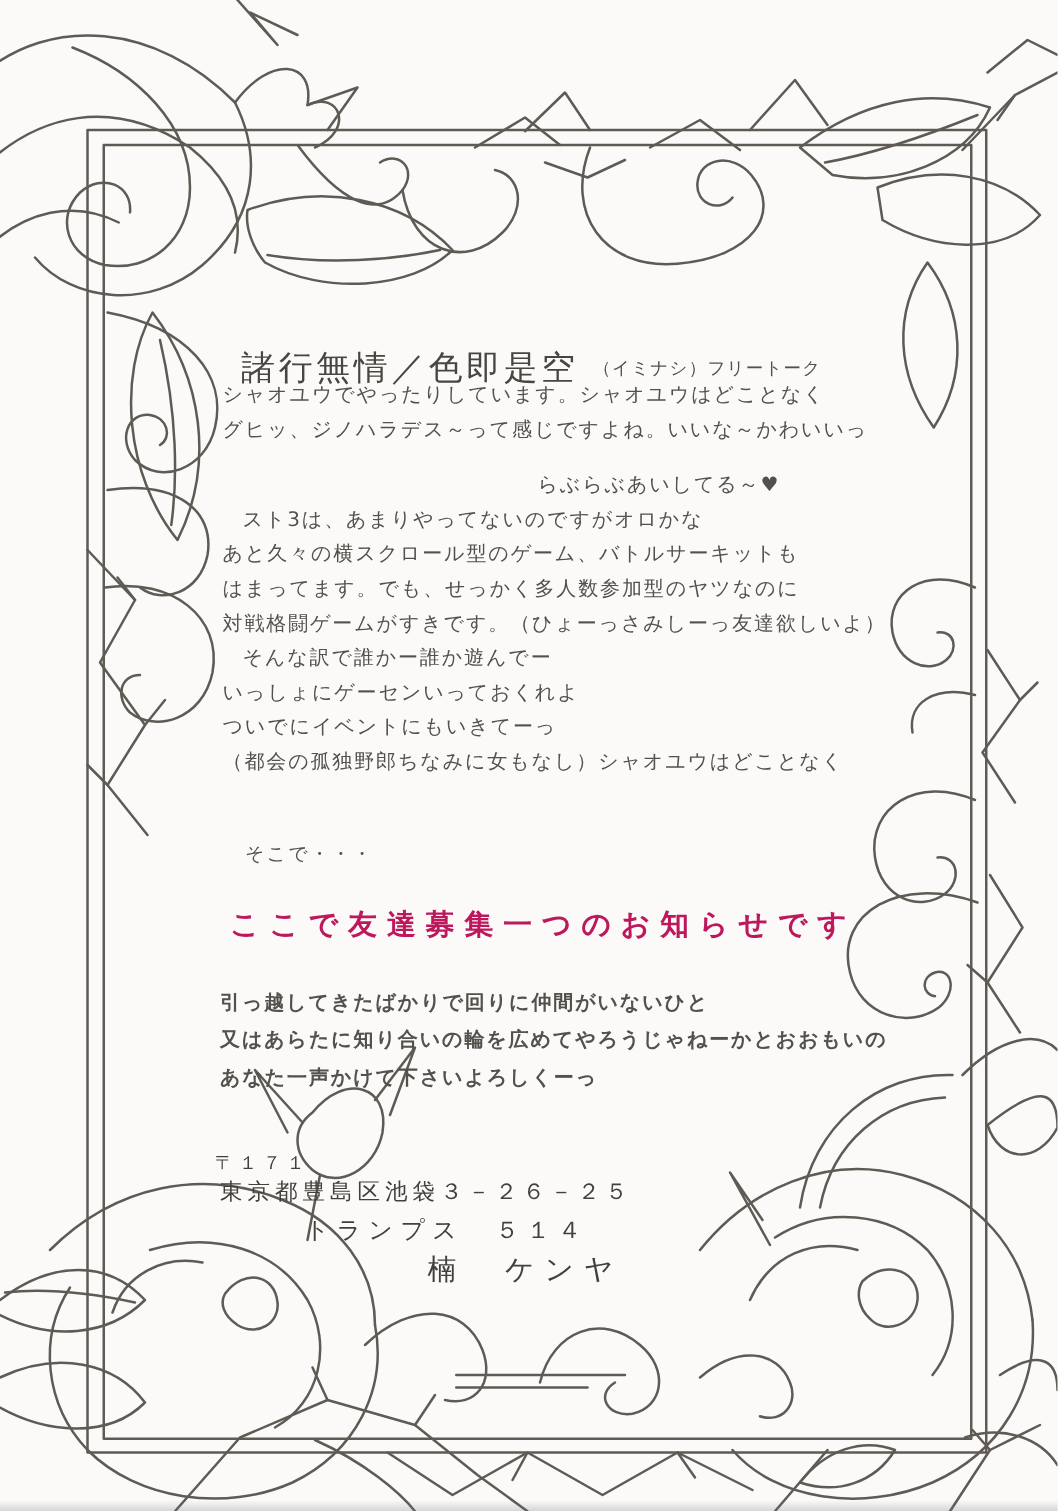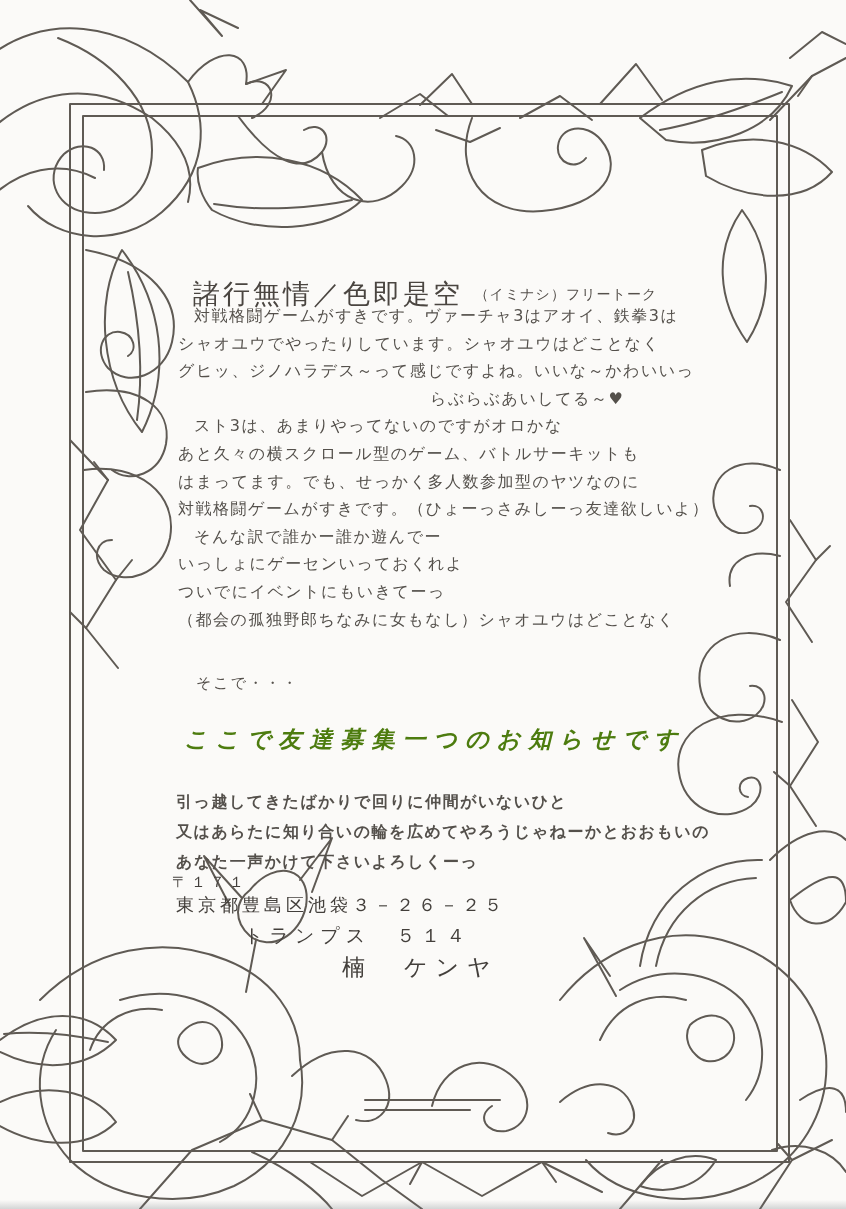--- a/index.html
+++ b/index.html
@@ -6,25 +6,25 @@
   body{width:846px;height:1209px;position:relative;overflow:hidden;
        background:#fbfaf8;font-family:"DejaVu Sans",sans-serif;}
   .page{position:absolute;inset:0;}
   svg.art{position:absolute;left:0;top:0;pointer-events:none;}
   .txt{position:absolute;color:#4b4743;white-space:nowrap;}
   .title-main{left:193px;top:236px;font-size:27px;letter-spacing:3px;color:#4a4540;margin-top:40px;}
   .title-sub{font-size:14px;letter-spacing:1px;vertical-align:4px;color:#55504b;}
   .para1{left:178px;top:302px;font-size:16px;line-height:27.6px;letter-spacing:1.5px;color:#54504b;}
   .para1 .ln{height:27.6px;}
   .ind1{padding-left:16px;}
-  .heartline{padding-left:252px;}
+  .heartline{padding-left:252px;margin-top:17px;}
   .interlude{left:196px;top:674px;font-size:15px;letter-spacing:2px;color:#55504b;}
-  .announce{left:184px;top:724px;font-size:23px;letter-spacing:8px;font-weight:600;color:#4d7c0f;font-style:italic;}
+  .announce{left:184px;top:724px;font-size:23px;letter-spacing:8px;font-weight:600;color:#be185d;}
   .para2{left:176px;top:787px;font-size:16px;line-height:30px;letter-spacing:1.5px;color:#54504b;font-weight:bold;}
-  .addr{font-family:Liberation Serif, serif;color:#433f3b;}
+  .addr{font-family:Liberation Serif, serif;color:#433f3b;margin-top:48px;}
   .postal{left:172px;top:873px;font-size:15px;letter-spacing:4px;}
   .addr1{left:176px;top:893px;font-size:18px;letter-spacing:4px;}
   .addr2{left:244px;top:923px;font-size:19px;letter-spacing:6px;}
   .author{left:342px;top:952px;font-size:23px;letter-spacing:8px;}
   .scan-shadow{position:absolute;left:0;bottom:0;width:846px;height:9px;
       background:linear-gradient(to top,rgba(110,118,124,.28),rgba(110,118,124,0));}
 </style>
 </head>
 <body>
 
@@ -141,21 +141,20 @@
       <path d="M542,1162 L556,1182"></path>
     </g>
   </svg>
 
   <div class="txt title-main">
     <span>諸行無情／色即是空</span>
     <span class="title-sub">（イミナシ）フリートーク</span>
   </div>
 
   <div class="txt para1">
-    <div class="ln ind1">対戦格闘ゲームがすきです。ヴァーチャ3はアオイ、鉄拳3は</div>
     <div class="ln">シャオユウでやったりしています。シャオユウはどことなく</div>
     <div class="ln">グヒッ、ジノハラデス～って感じですよね。いいな～かわいいっ</div>
     <div class="ln heartline">らぶらぶあいしてる～♥</div>
     <div class="ln ind1">スト3は、あまりやってないのですがオロかな</div>
     <div class="ln">あと久々の横スクロール型のゲーム、バトルサーキットも</div>
     <div class="ln">はまってます。でも、せっかく多人数参加型のヤツなのに</div>
     <div class="ln">対戦格闘ゲームがすきです。（ひょーっさみしーっ友達欲しいよ）</div>
     <div class="ln ind1">そんな訳で誰かー誰か遊んでー</div>
     <div class="ln">いっしょにゲーセンいっておくれよ</div>
     <div class="ln">ついでにイベントにもいきてーっ</div>

